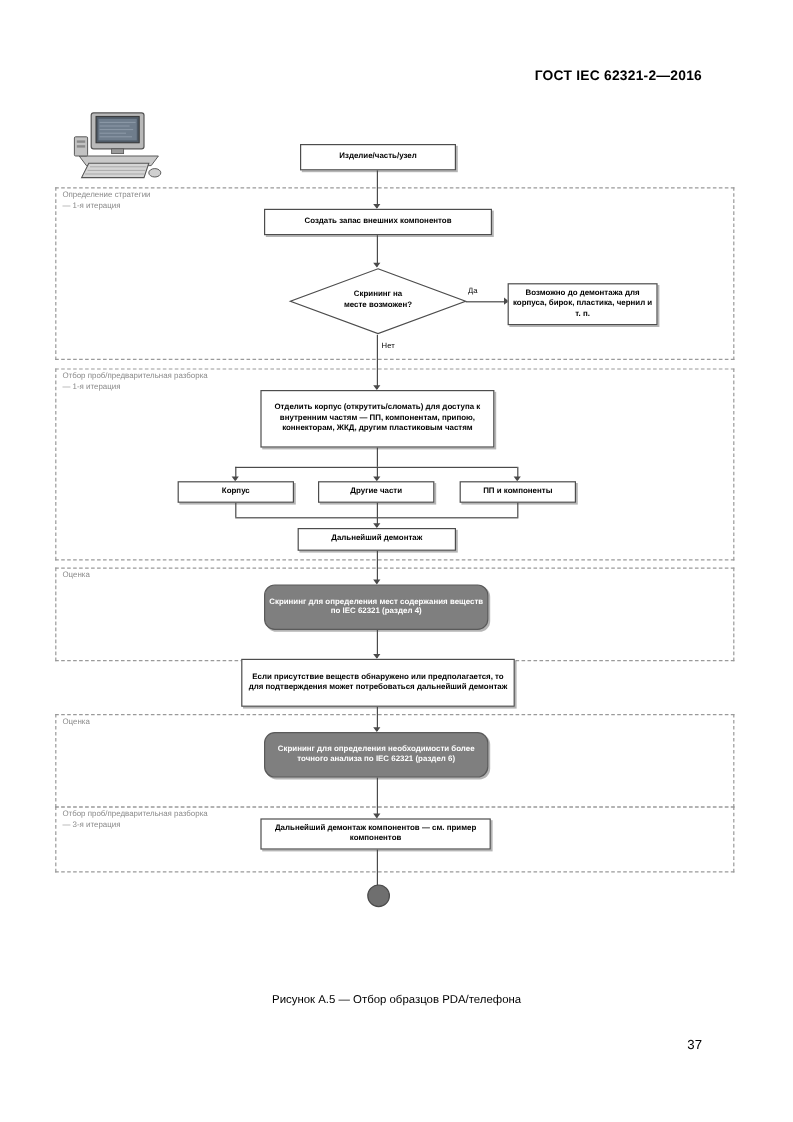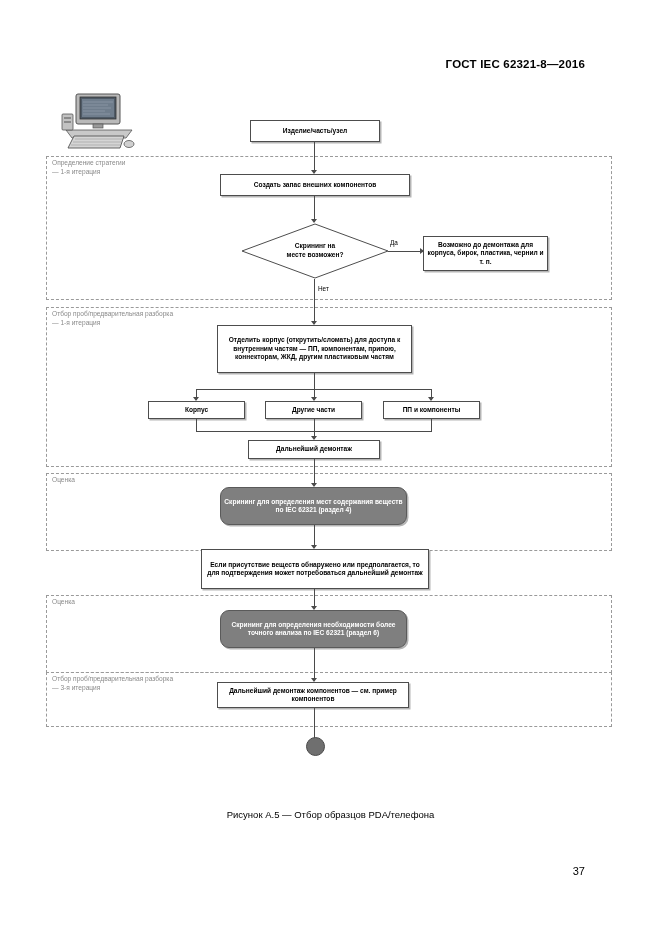--- a/index.html
+++ b/index.html
@@ -22,21 +22,21 @@
     font-size:11.5px;font-weight:bold;letter-spacing:.2px;
     white-space:nowrap;
   }
   
   .page-number{
     position:absolute;bottom:58px;right:76px;
     font-size:11px;
   }
   
   .figure-caption{
-    position:absolute;top:809px;left:0;width:661px;
+    position:absolute;top:828px;left:0;width:661px;
     text-align:center;font-size:9.5px;
   }
   
   .flow{
     position:absolute;left:0;top:80px;width:661px;height:700px;
   }
   .node{
     position:absolute;
     box-sizing:border-box;
     border:1px solid #4d4d4d;
@@ -110,21 +110,21 @@
   
   .clipart{
     position:absolute;left:60px;top:92px;width:78px;height:62px;
   }
 </style>
 </head>
 <body>
 
 <div class="page">
 
-  <div class="doc-header">ГОСТ IEC 62321-8—2016</div>
+  <div class="doc-header">ГОСТ IEC 62321-2—2016</div>
 
   <div class="clipart">
     <svg width="78" height="62" viewBox="0 0 78 62" xmlns="http://www.w3.org/2000/svg">
 
       <rect x="16" y="2" width="44" height="30" rx="2" fill="#b9b9b9" stroke="#555" stroke-width="1"></rect>
       <rect x="20" y="5" width="36" height="22" fill="#4f5a66" stroke="#333" stroke-width=".8"></rect>
       <rect x="22" y="7" width="32" height="18" fill="#6f7d8c"></rect>
 
       <g stroke="#99a6b4" stroke-width=".6">
         <line x1="23" y1="10" x2="53" y2="10"></line>

